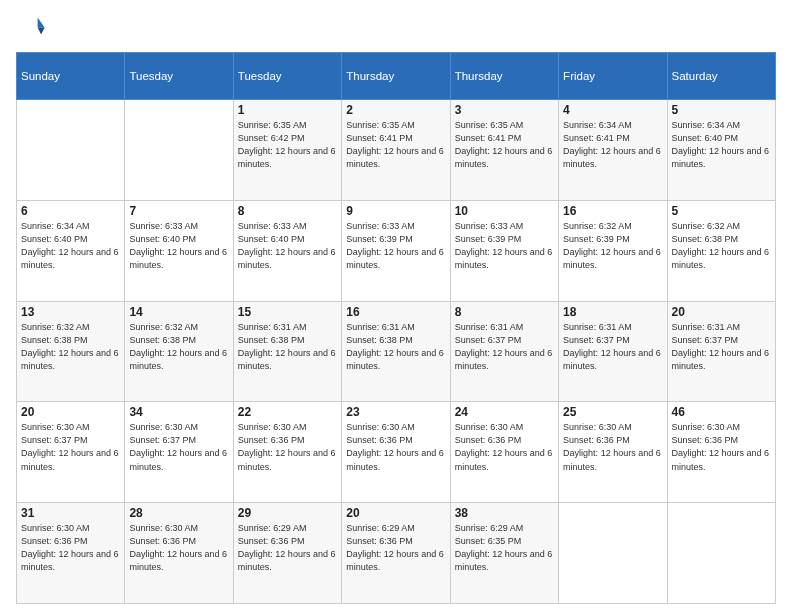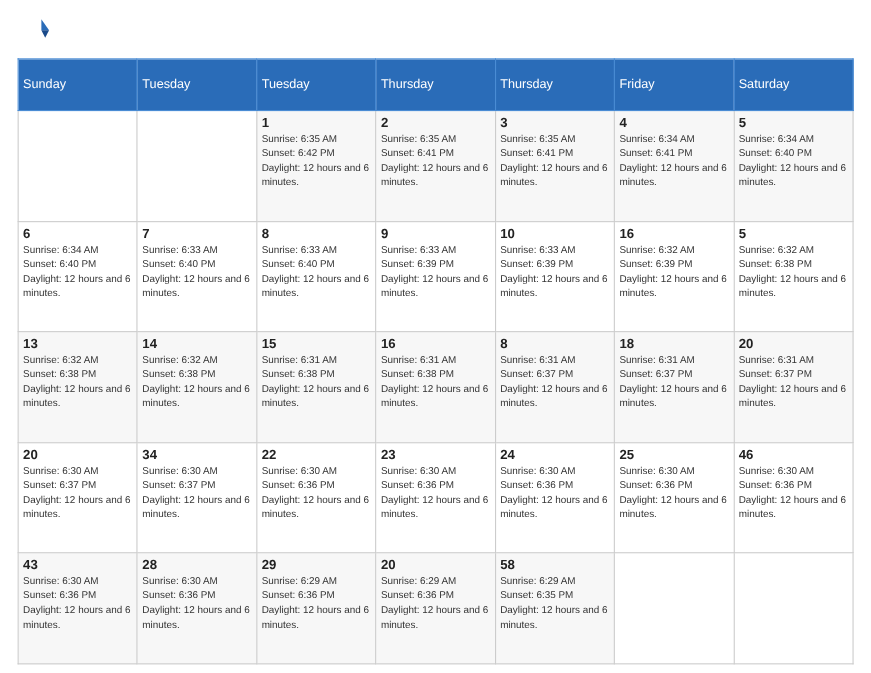--- a/index.html
+++ b/index.html
@@ -296,21 +296,21 @@
           </td>
           <td>
             <span class="day-number">46</span>
             <div class="day-info" style="white-space: pre-line;">Sunrise: 6:30 AM
 Sunset: 6:36 PM
 Daylight: 12 hours and 6 minutes.</div>
           </td>
         </tr>
         <tr>
           <td>
-            <span class="day-number">43</span>
+            <span class="day-number">31</span>
             <div class="day-info" style="white-space: pre-line;">Sunrise: 6:30 AM
 Sunset: 6:36 PM
 Daylight: 12 hours and 6 minutes.</div>
           </td>
           <td>
             <span class="day-number">28</span>
             <div class="day-info" style="white-space: pre-line;">Sunrise: 6:30 AM
 Sunset: 6:36 PM
 Daylight: 12 hours and 6 minutes.</div>
           </td>
@@ -320,21 +320,21 @@
 Sunset: 6:36 PM
 Daylight: 12 hours and 6 minutes.</div>
           </td>
           <td>
             <span class="day-number">20</span>
             <div class="day-info" style="white-space: pre-line;">Sunrise: 6:29 AM
 Sunset: 6:36 PM
 Daylight: 12 hours and 6 minutes.</div>
           </td>
           <td>
-            <span class="day-number">58</span>
+            <span class="day-number">38</span>
             <div class="day-info" style="white-space: pre-line;">Sunrise: 6:29 AM
 Sunset: 6:35 PM
 Daylight: 12 hours and 6 minutes.</div>
           </td>
           <td class="empty-cell"></td>
           <td class="empty-cell"></td>
         </tr>
       </tbody>
   </table>
 </div>

